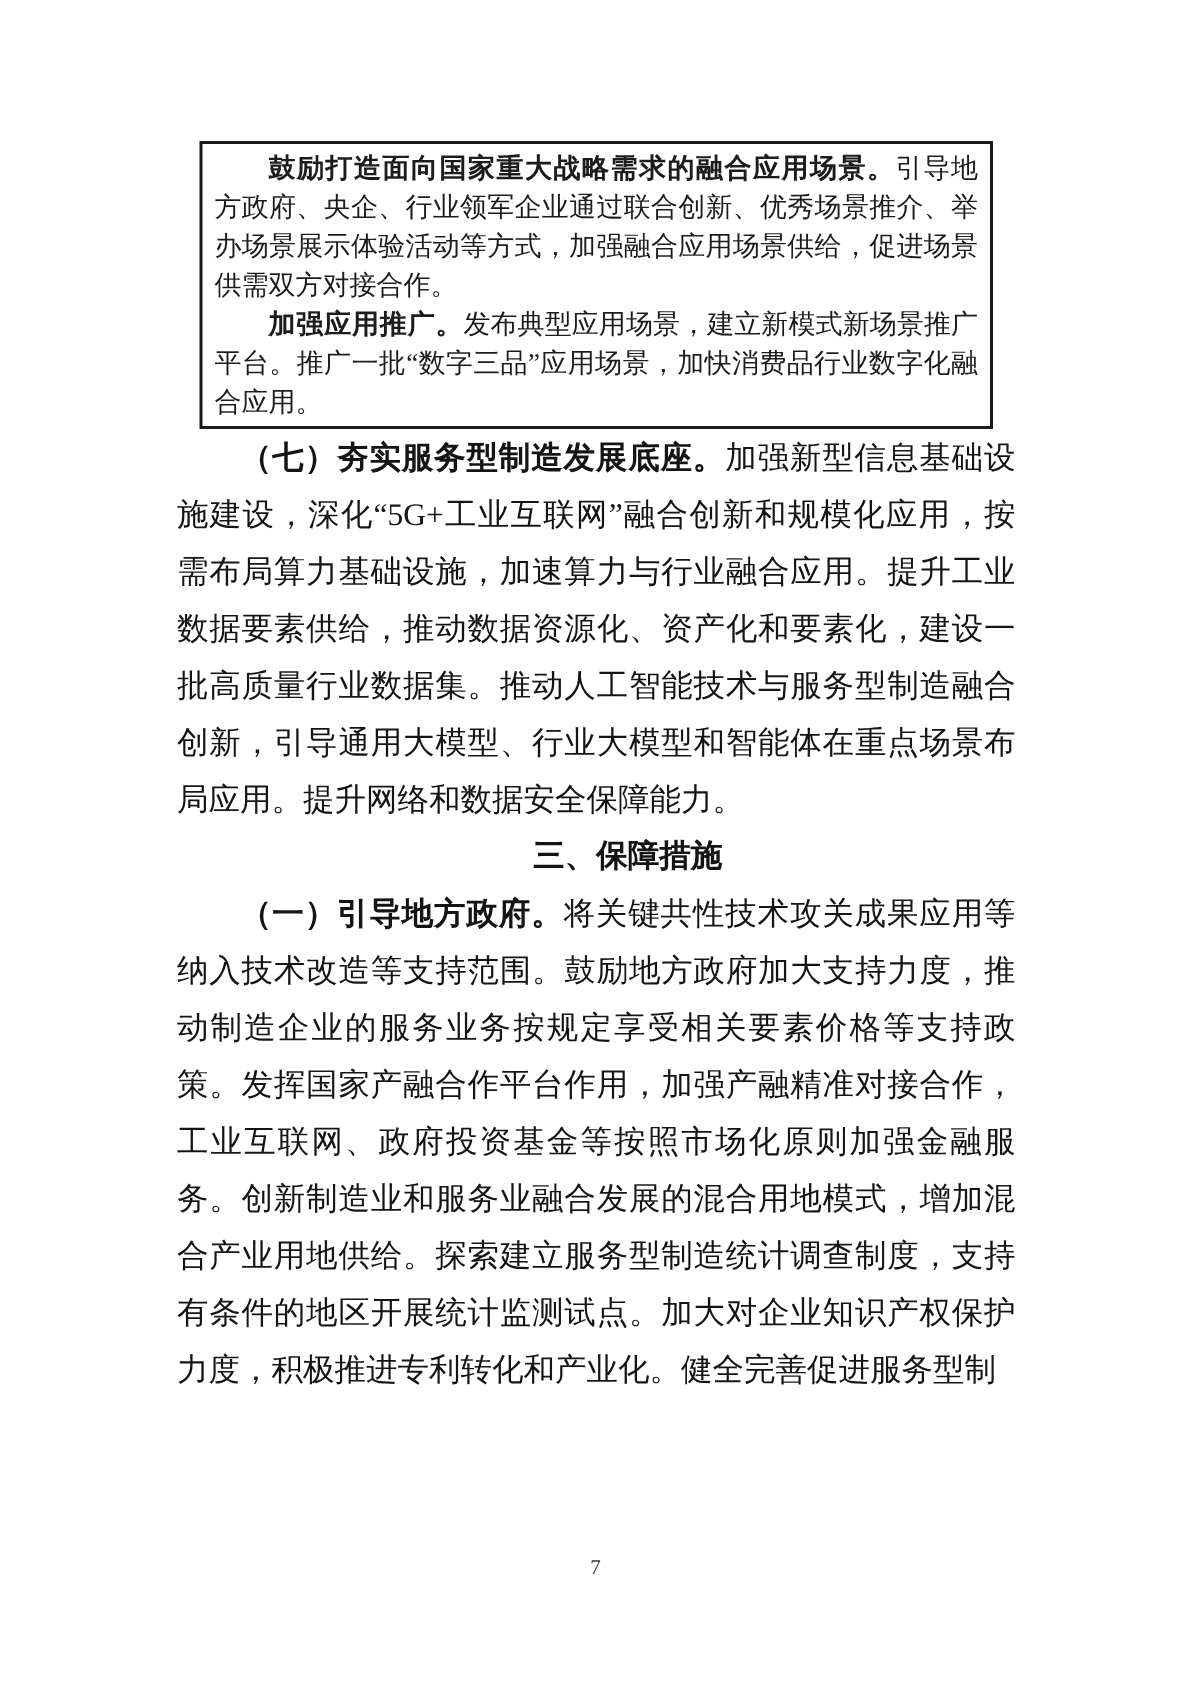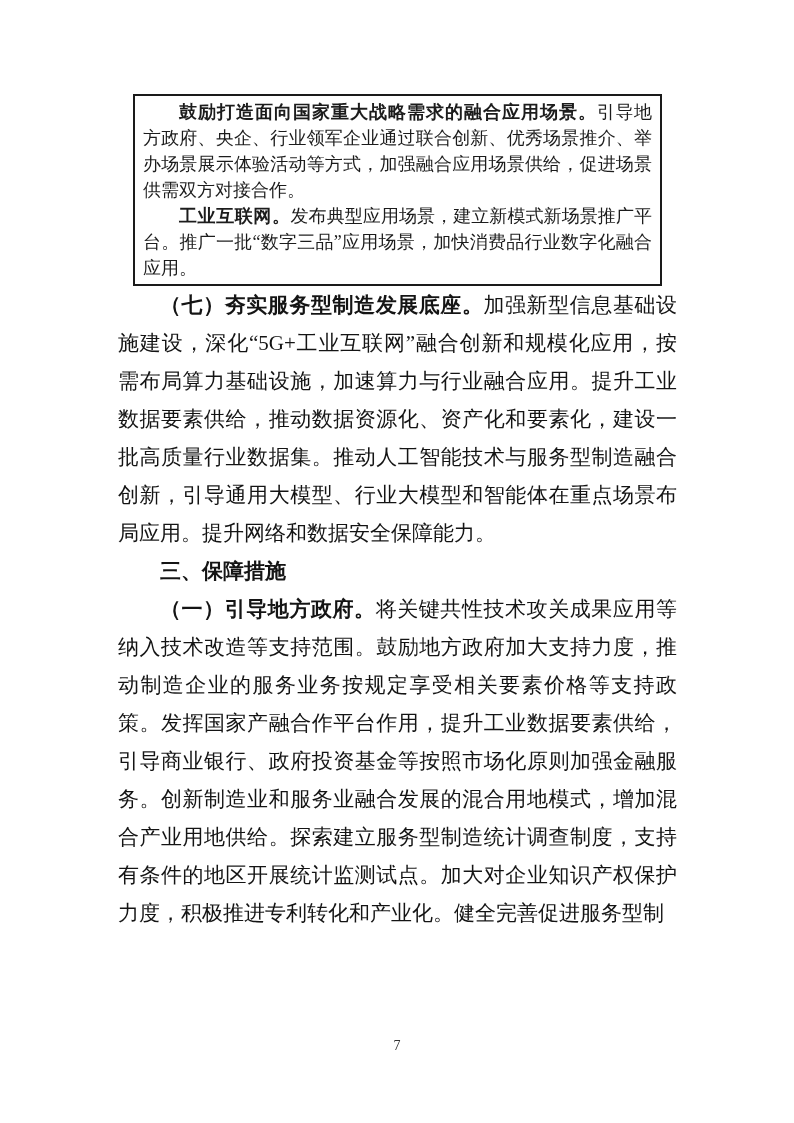--- a/index.html
+++ b/index.html
@@ -48,21 +48,21 @@
   }
   .para-lead {
     font-weight: bold;
   }
   .section-heading {
     text-indent: 2em;
     font-size: 21px;
     line-height: 38px;
     font-weight: bold;
     font-family: "Liberation Sans", "DejaVu Sans", sans-serif;
-    text-align: left;
+    text-align: center;
     color: #141414;
   }
   .page-number {
     position: absolute;
     left: 0;
     right: 0;
     top: 1038px;
     text-align: center;
     font-size: 14px;
     color: #333333;
@@ -71,28 +71,28 @@
 </style>
 </head>
 <body>
 
 <div class="page">
 
   <div class="content">
 
     <div class="notice-box">
       <p><span class="lead-bold">鼓励打造面向国家重大战略需求的融合应用场景。</span><span>引导地方政府、央企、行业领军企业通过联合创新、优秀场景推介、举办场景展示体验活动等方式，加强融合应用场景供给，促进场景供需双方对接合作。</span></p>
-      <p><span class="lead-bold">工业互联网。</span><span>发布典型应用场景，建立新模式新场景推广平台。推广一批“数字三品”应用场景，加快消费品行业数字化融合应用。</span></p>
+      <p><span class="lead-bold">加强应用推广。</span><span>发布典型应用场景，建立新模式新场景推广平台。推广一批“数字三品”应用场景，加快消费品行业数字化融合应用。</span></p>
     </div>
 
     <div class="body-text">
       <p><span class="para-lead">（七）夯实服务型制造发展底座。</span><span>加强新型信息基础设施建设，深化“5G+工业互联网”融合创新和规模化应用，按需布局算力基础设施，加速算力与行业融合应用。提升工业数据要素供给，推动数据资源化、资产化和要素化，建设一批高质量行业数据集。推动人工智能技术与服务型制造融合创新，引导通用大模型、行业大模型和智能体在重点场景布局应用。提升网络和数据安全保障能力。</span></p>
 
       <div class="section-heading">三、保障措施</div>
 
-      <p><span class="para-lead">（一）引导地方政府。</span><span>将关键共性技术攻关成果应用等纳入技术改造等支持范围。鼓励地方政府加大支持力度，推动制造企业的服务业务按规定享受相关要素价格等支持政策。发挥国家产融合作平台作用，提升工业数据要素供给，引导商业银行、政府投资基金等按照市场化原则加强金融服务。创新制造业和服务业融合发展的混合用地模式，增加混合产业用地供给。探索建立服务型制造统计调查制度，支持有条件的地区开展统计监测试点。加大对企业知识产权保护力度，积极推进专利转化和产业化。健全完善促进服务型制</span></p>
+      <p><span class="para-lead">（一）引导地方政府。</span><span>将关键共性技术攻关成果应用等纳入技术改造等支持范围。鼓励地方政府加大支持力度，推动制造企业的服务业务按规定享受相关要素价格等支持政策。发挥国家产融合作平台作用，加强产融精准对接合作，工业互联网、政府投资基金等按照市场化原则加强金融服务。创新制造业和服务业融合发展的混合用地模式，增加混合产业用地供给。探索建立服务型制造统计调查制度，支持有条件的地区开展统计监测试点。加大对企业知识产权保护力度，积极推进专利转化和产业化。健全完善促进服务型制</span></p>
     </div>
 
   </div>
 
   <div class="page-number">7</div>
 
 </div>
 
 </body></html>

